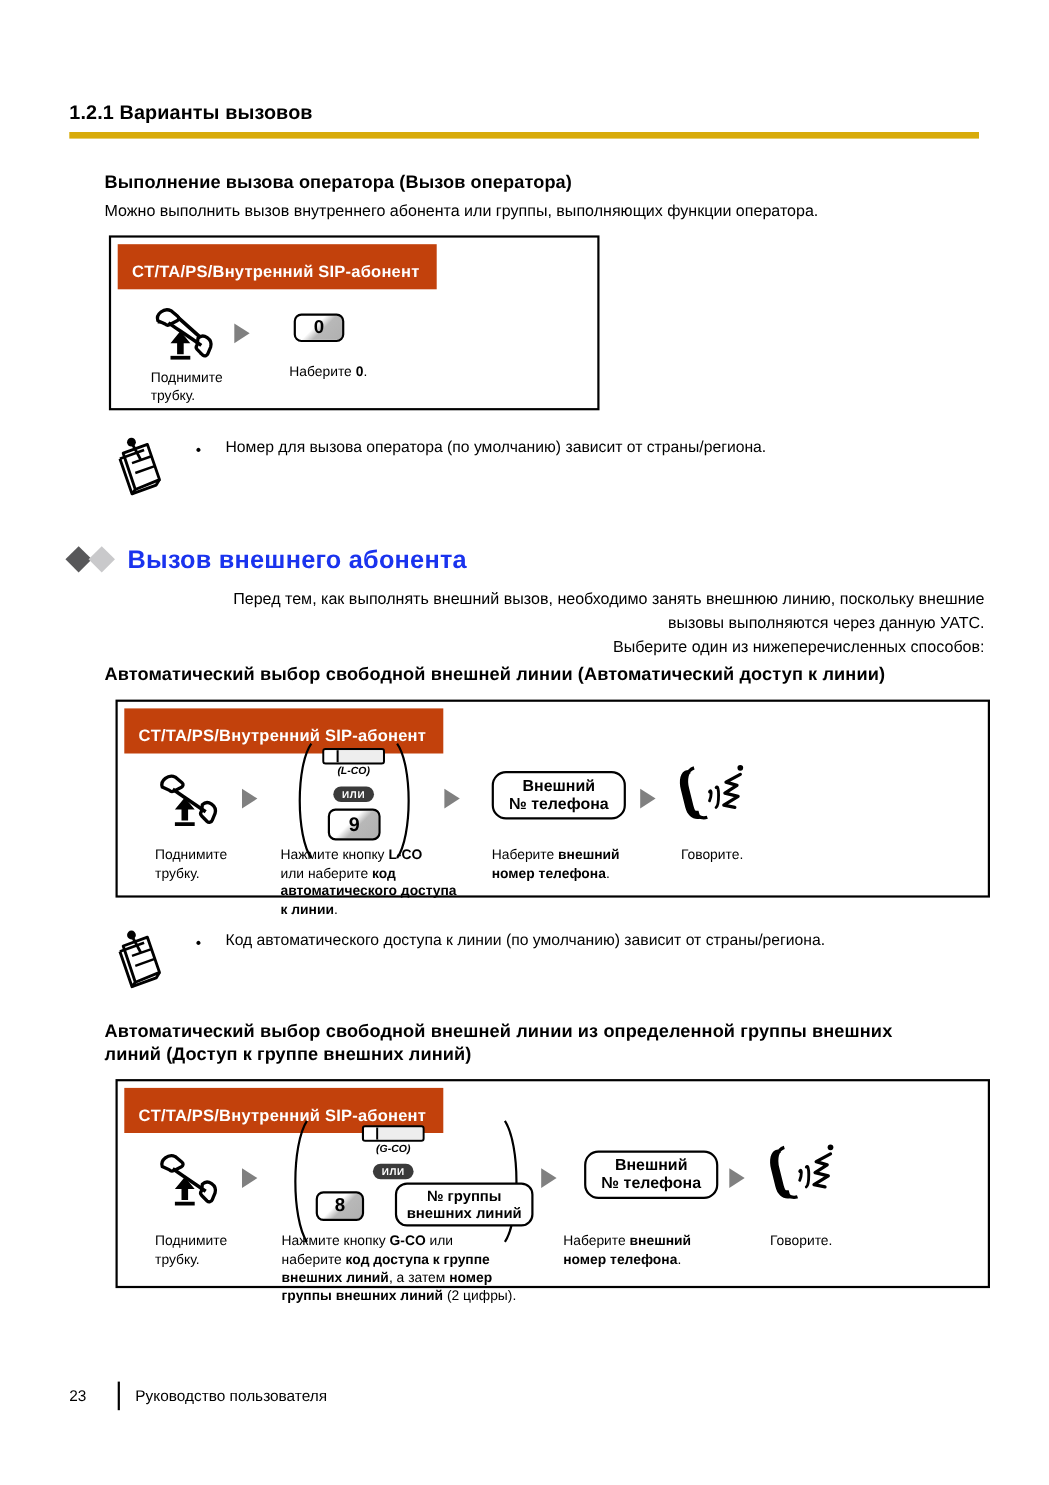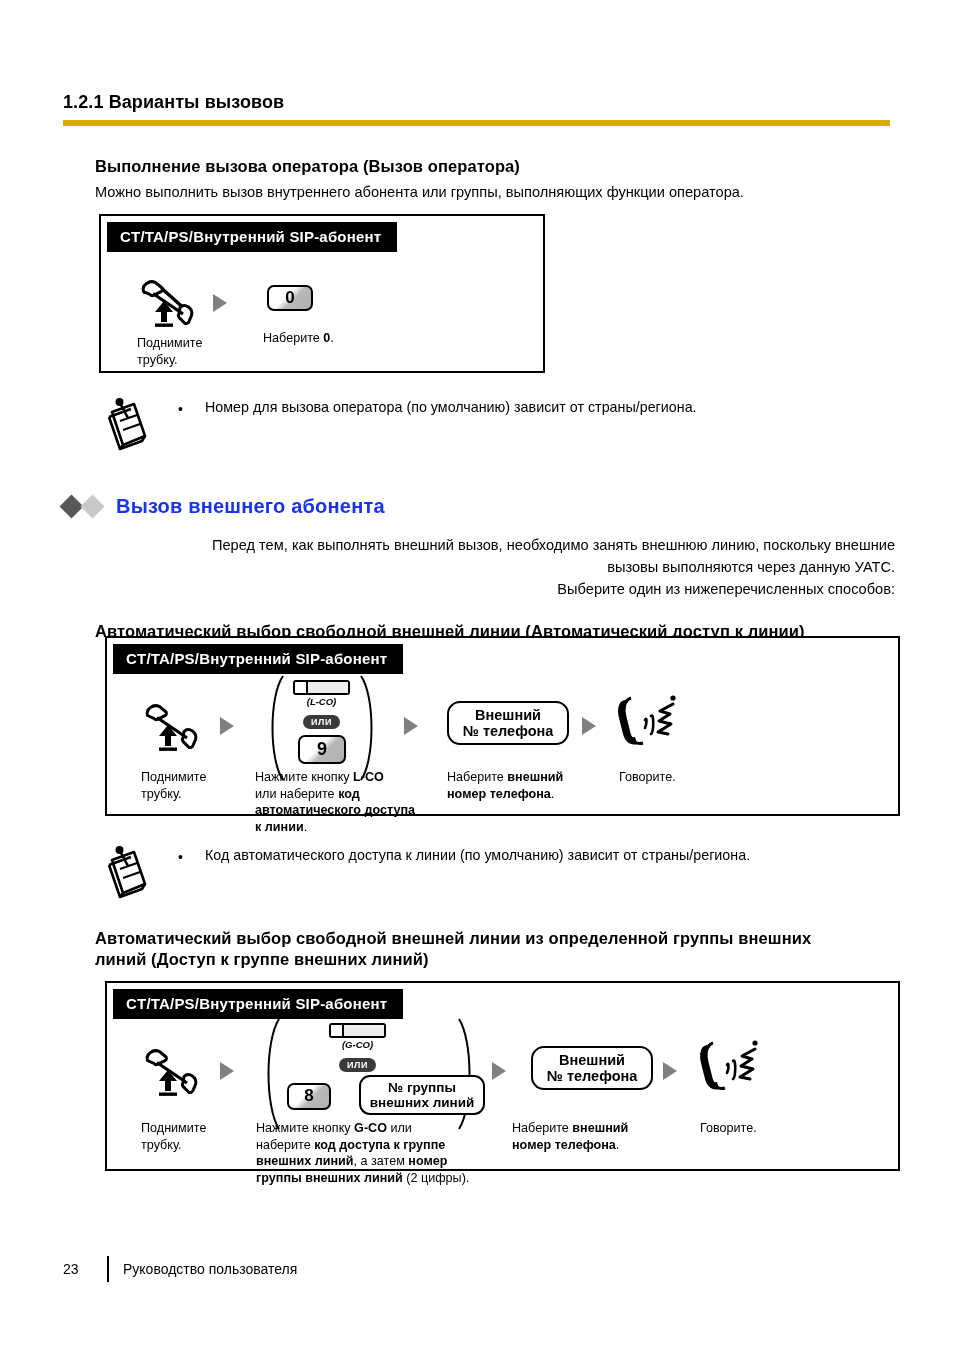--- a/index.html
+++ b/index.html
@@ -35,36 +35,36 @@
 
   
   .h-main {
     position:absolute; left:63px; top:495px;
     display:flex; align-items:center; gap:6px;
   }
   .dia { width:17px; height:17px; transform:rotate(45deg); display:inline-block; }
   .dia.d1 { background:#58585a; }
   .dia.d2 { background:#c9c9cb; margin-left:-2px; }
   .h-main .htxt {
-    margin-left:9px; color:#1a33ee; font-size:20px; font-weight:bold;
+    margin-left:9px; color:#1a33ee; font-size:23px; font-weight:bold;
     letter-spacing:0.2px;
   }
 
   
   .dbox {
     position:absolute;
     border:2.5px solid #000;
     background:#fff;
     box-sizing:border-box;
   }
   .dbox .tab {
     position:absolute; left:6px; top:6px;
-    background:#000000; color:#fff;
+    background:#c2410c; color:#fff;
     font-size:15px; font-weight:bold;
-    padding:6px 16px 7px 13px;
+    padding:17px 16px 7px 13px;
     letter-spacing:0.2px;
     white-space:nowrap;
   }
 
   
   .slot { position:absolute; }
 
   
   .handset { width:62px; height:52px; }
 
@@ -209,21 +209,21 @@
     <span class="dia d2"></span>
     <span class="htxt">Вызов внешнего абонента</span>
   </div>
 
   <div class="para" style="left:95px; top:535px; width:800px;text-align:right;">
     <span>Перед тем, как выполнять внешний вызов, необходимо занять внешнюю линию, поскольку внешние</span><br>
     <span>вызовы выполняются через данную УАТС.</span><br>
     <span>Выберите один из нижеперечисленных способов:</span>
   </div>
 
-  <div class="h-sub" style="left:95px; top:603px; width:810px;margin-top:18px;">Автоматический выбор свободной внешней линии (Автоматический доступ к линии)</div>
+  <div class="h-sub" style="left:95px; top:603px; width:810px;">Автоматический выбор свободной внешней линии (Автоматический доступ к линии)</div>
 
   <div class="dbox" style="left:105px; top:636px; width:795px; height:180px;">
     <div class="tab">CT/TA/PS/Внутренний SIP-абонент</div>
 
     <div class="slot" style="left:34px; top:62px;">
       <svg class="handset" viewBox="0 0 62 52">
         <path d="M6.5 15.5 C4.5 9.5,12 3.5,18.5 6.5 L24.5 11.5 C26 12.7,25.6 14.8,24 15.6 L17 19.2 C15.6 19.9,14 19.6,13 18.5 Z" fill="#fff" stroke="#000" stroke-width="3"></path>
         <path d="M43 31.5 C48 26.5,56.5 32.5,54.5 39.5 L52 45.5 C51.2 47.6,48.8 48.2,47.3 46.8 L42.2 41.6 C41.2 40.5,41.2 38.9,42.1 37.8 Z" fill="#fff" stroke="#000" stroke-width="3"></path>
         <path d="M16 17.5 C24 23,36 31,46 38" stroke="#000" stroke-width="3.2" fill="none"></path>
         <g>

